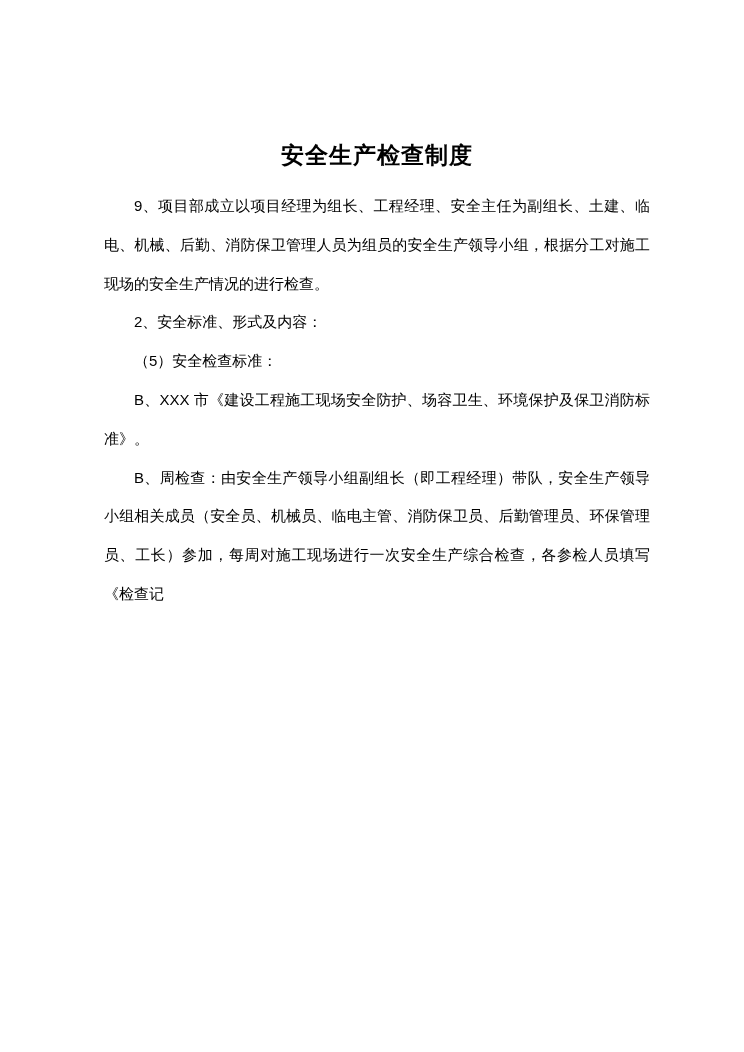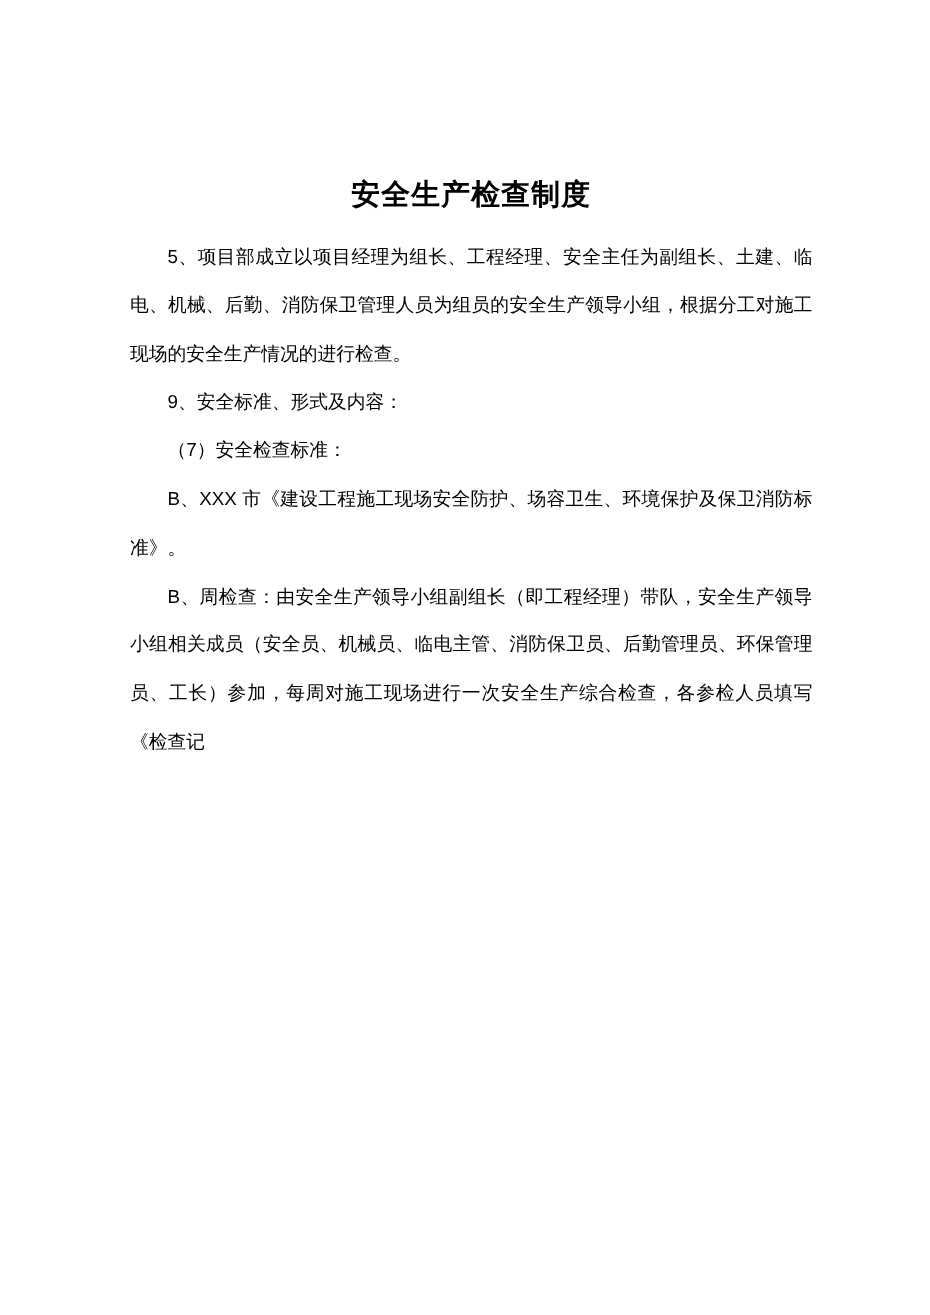--- a/index.html
+++ b/index.html
@@ -33,18 +33,18 @@
     text-indent: 2em;
     margin: 0;
     word-break: break-all;
   }
 </style>
 </head>
 <body>
 
 <div class="page">
   <h1 class="doc-title">安全生产检查制度</h1>
-  <p class="para">5、项目部成立以项目经理为组长、工程经理、安全主任为副组长、土建、临电、机械、后勤、消防保卫管理人员为组员的安全生产领导小组，根据分工对施工现场的安全生产情况的进行检查。</p>
-  <p class="para">9、安全标准、形式及内容：</p>
-  <p class="para">（7）安全检查标准：</p>
+  <p class="para">9、项目部成立以项目经理为组长、工程经理、安全主任为副组长、土建、临电、机械、后勤、消防保卫管理人员为组员的安全生产领导小组，根据分工对施工现场的安全生产情况的进行检查。</p>
+  <p class="para">2、安全标准、形式及内容：</p>
+  <p class="para">（5）安全检查标准：</p>
   <p class="para">B、XXX 市《建设工程施工现场安全防护、场容卫生、环境保护及保卫消防标准》。</p>
   <p class="para">B、周检查：由安全生产领导小组副组长（即工程经理）带队，安全生产领导小组相关成员（安全员、机械员、临电主管、消防保卫员、后勤管理员、环保管理员、工长）参加，每周对施工现场进行一次安全生产综合检查，各参检人员填写《检查记</p>
 </div>
 
 </body></html>

